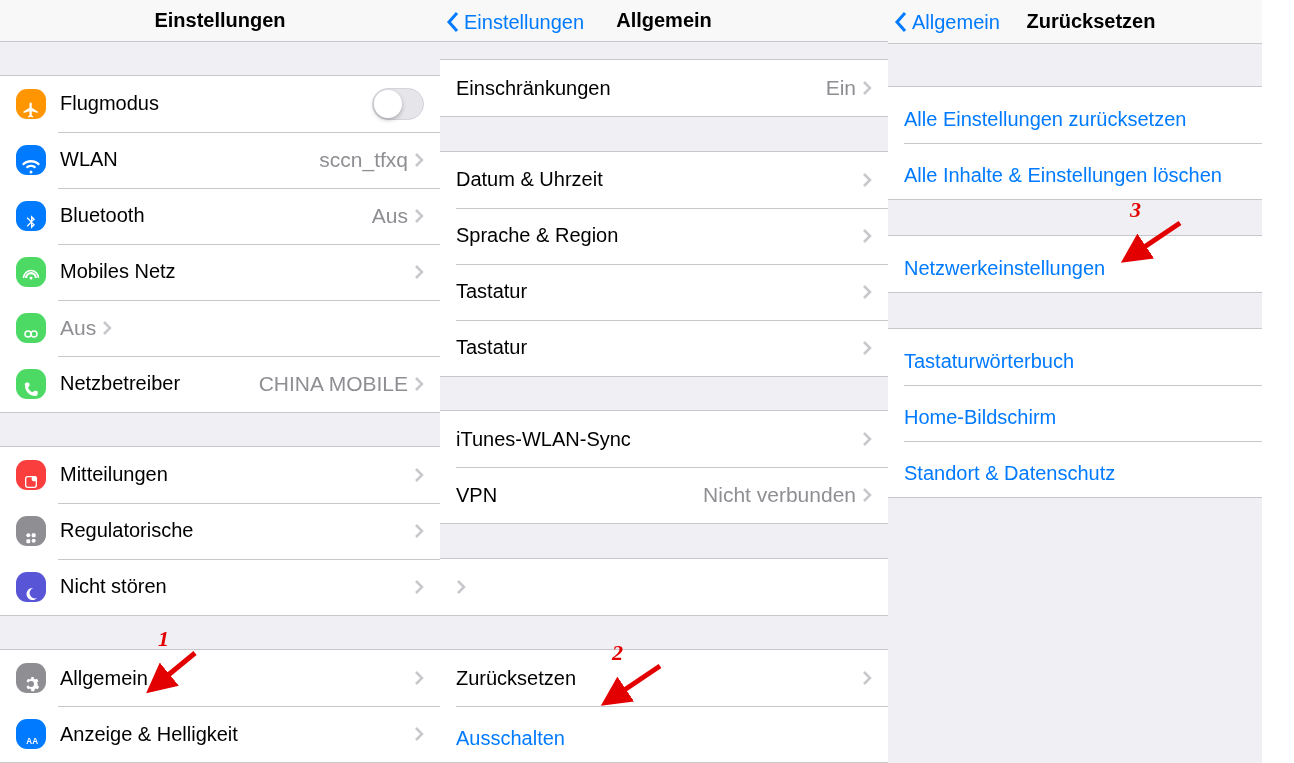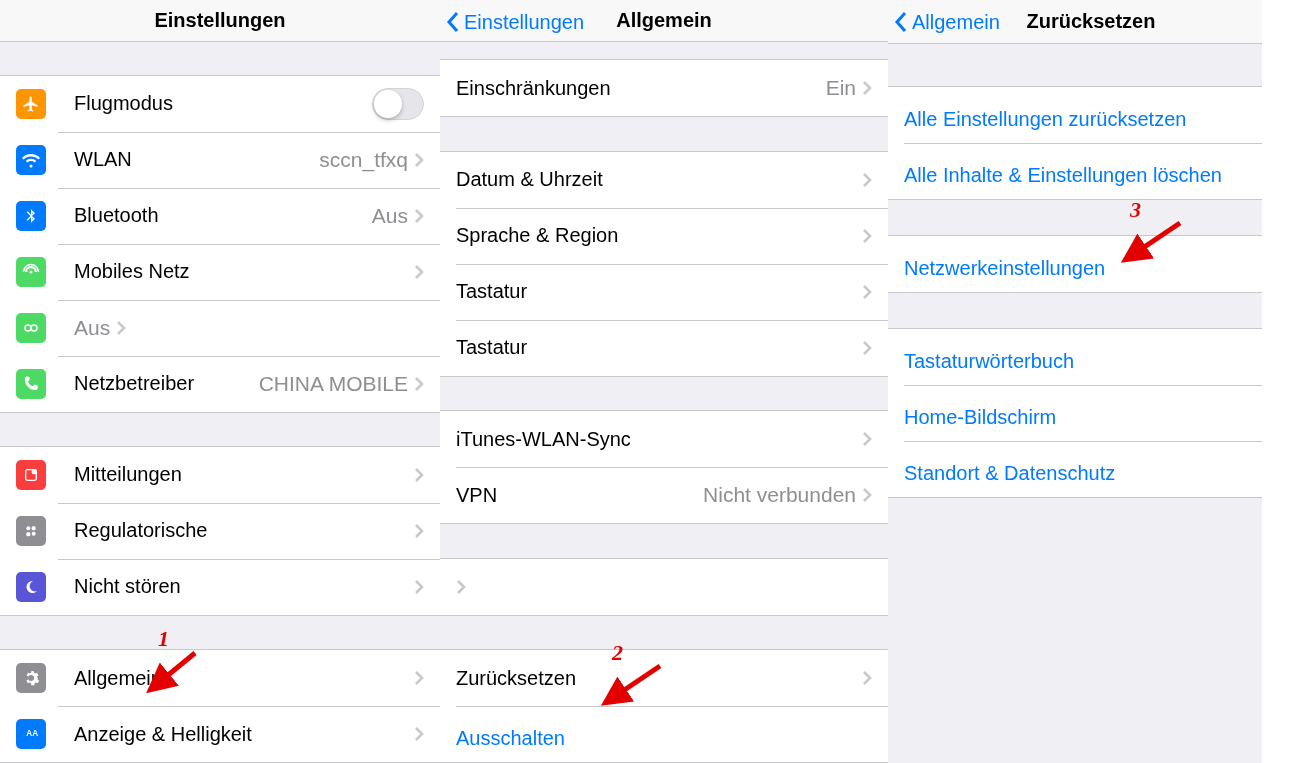--- a/index.html
+++ b/index.html
@@ -11,21 +11,21 @@
   .panel.p3 { left:888px; width:406px; }
   .header { height:44px; display:flex; align-items:center; justify-content:center; position:relative; background:#f8f8f8; border-bottom:1px solid #c8c7cc; }
   .header .title { font-size:20px; font-weight:700; color:#000; }
   .header .back { position:absolute; left:6px; top:0; height:44px; display:flex; align-items:center; color:#007aff; font-size:20px; font-weight:500; cursor:pointer; }
   .header .back svg { width:14px; height:24px; margin-right:4px; }
   .gap { height:35px; background:#efeff4; }
   .group { background:#fff; border-top:1px solid #c8c7cc; border-bottom:1px solid #c8c7cc; }
   .row { height:56px; display:flex; align-items:center; padding:0 16px; position:relative; cursor:pointer; background:#fff; }
   .row + .row::before { content:""; position:absolute; left:16px; right:0; top:0; height:1px; background:#c8c7cc; }
   .panel.p1 .row + .row::before { left:58px; }
-  .row .icon { width:30px; height:30px; border-radius:5px; margin-right:28px; flex-shrink:0; display:flex; align-items:center; justify-content:center; }
+  .row .icon { width:30px; height:30px; border-radius:11px; margin-right:14px; flex-shrink:0; display:flex; align-items:flex-end; justify-content:center; }
   .row .label { flex:1; font-size:20px; color:#000; }
   .row .vlabel { font-size:21px; color:#8e8e93; margin-right:6px; }
   .row .chev svg { width:10px; height:16px; display:block; }
   .row.link .label { color:#007aff;margin-top:8px; }
   .switch { width:52px; height:32px; border-radius:16px; background:#e5e5ea; border:1px solid #d4d4d9; position:relative; flex-shrink:0; }
   .switch .knob { position:absolute; left:1px; top:1px; width:28px; height:28px; border-radius:14px; background:#fff; box-shadow:0 2px 4px rgba(0,0,0,0.25); }
   .arrow { position:absolute; pointer-events:none; }
   .arrow svg { display:block; }
   .num { position:absolute; font-size:22px; font-weight:800; font-style:italic; color:#e30000; font-family:Georgia,serif; pointer-events:none; }
 </style>

